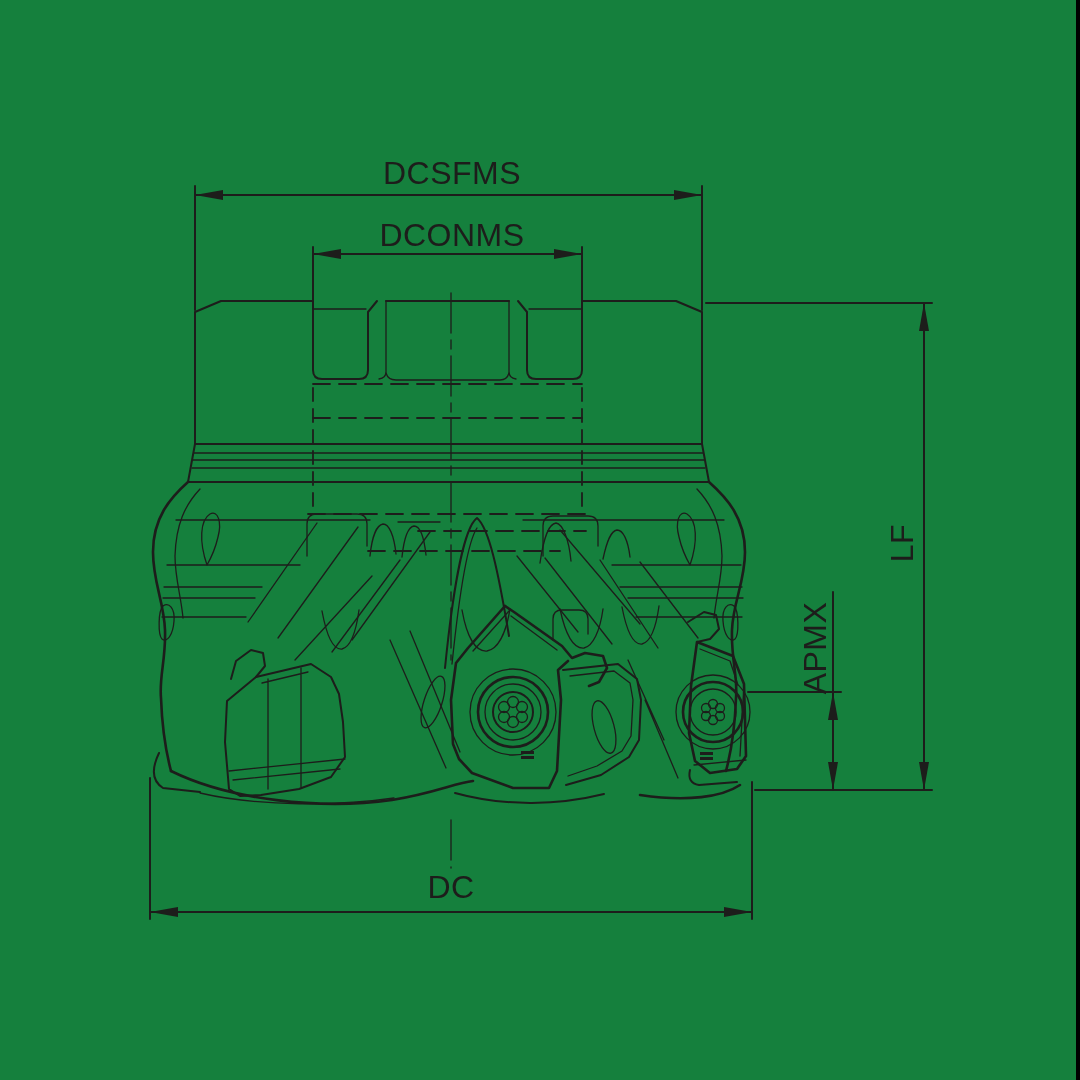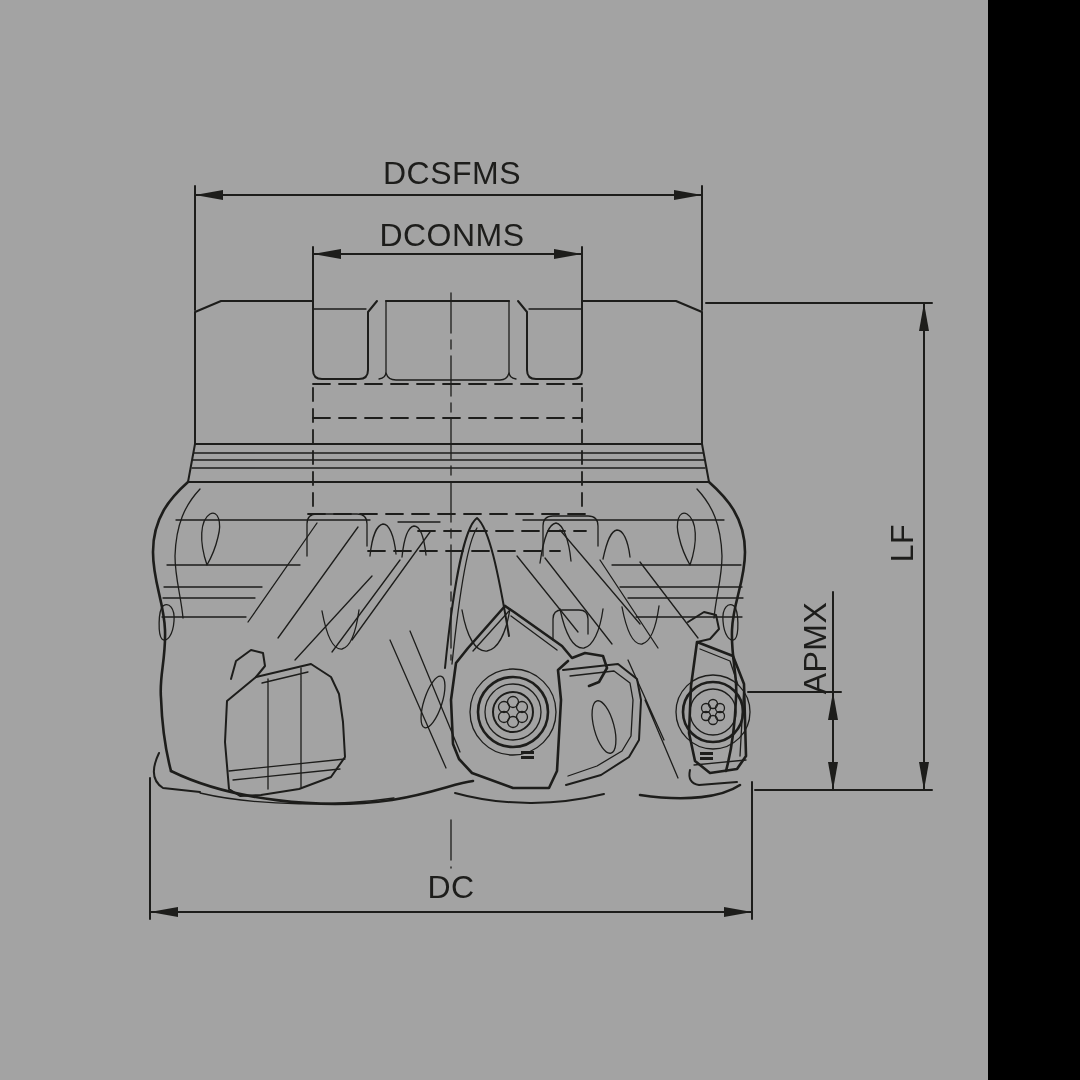--- a/index.html
+++ b/index.html
@@ -1,16 +1,16 @@
 <!DOCTYPE html>
 <html><head>
 <meta charset="utf-8">
 <style>
   html,body{margin:0;padding:0;background:#000;}
-  .stage{position:relative;width:988px;height:1080px;background:#a3a3a3;overflow:hidden;font-family:"Liberation Sans",sans-serif;}
+  .stage{position:relative;width:1076px;height:1080px;background:#15803d;overflow:hidden;font-family:"Liberation Sans",sans-serif;}
   svg{position:absolute;left:0;top:0;}
   
   .s1,.s2,.s3,.dash,.dashv,.cl{fill:none;stroke:#1d1d1b;stroke-linecap:round;stroke-linejoin:round;}
   .s1{stroke-width:1.3px;}
   .s2{stroke-width:2px;}
   .s3{stroke-width:2.6px;}
   .dash{stroke-width:1.8px;stroke-dasharray:17 9;}
   .dashv{stroke-width:1.8px;stroke-dasharray:13 8;}
   .cl{stroke-width:1.3px;stroke-dasharray:40 7 9 7;}
   .arr{fill:#1d1d1b;stroke:none;}

